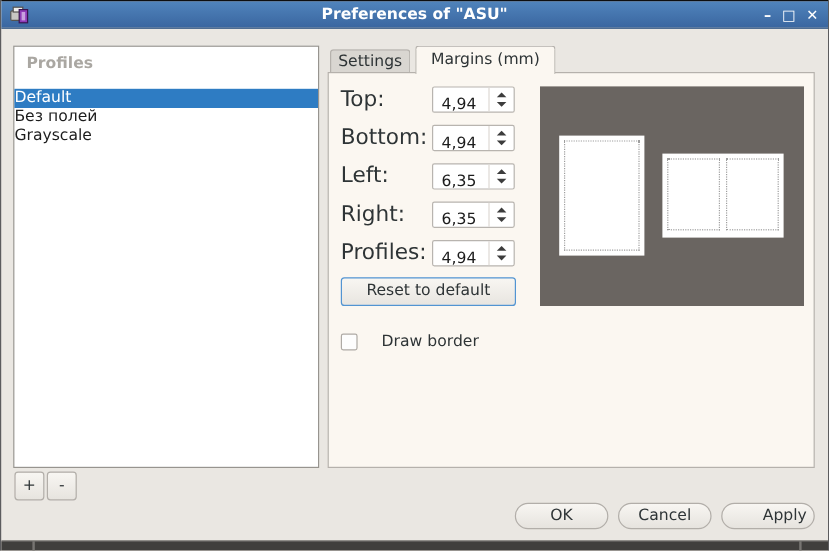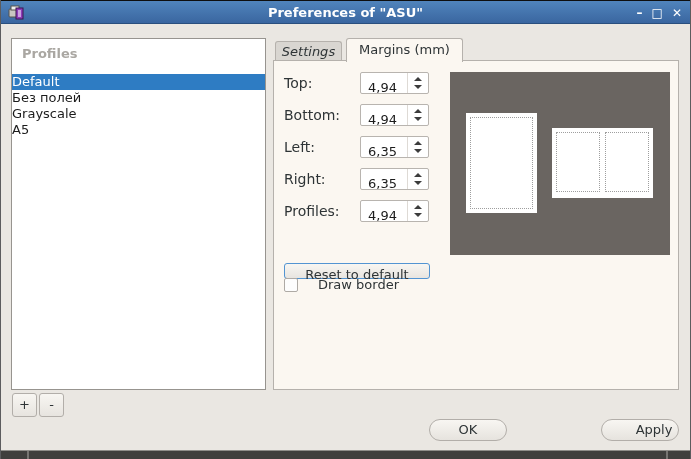--- a/index.html
+++ b/index.html
@@ -36,47 +36,47 @@
   .small-btn{
     position:absolute;width:25px;height:24px;font-size:13px;color:#2e3436;
     background:linear-gradient(#f8f6f2,#e7e4df);border:1px solid #b2aea9;border-radius:3px;
     text-align:center;line-height:22px;cursor:default;
   }
   
   .tab{
     position:absolute;font-size:13px;color:#2e3436;text-align:center;cursor:default;
     border:1px solid #b5b1ac;border-bottom:none;border-radius:3px 3px 0 0;
   }
-  .tab.inactive{left:274px;top:41px;width:67px;height:19px;line-height:19px;background:#d9d6d1;font-style:italic;}
+  .tab.inactive{left:274px;top:41px;width:67px;height:19px;line-height:19px;background:#d9d6d1;}
   .tab.active{left:345px;top:38px;width:117px;height:24px;line-height:22px;background:#fbf7f1;z-index:3;}
   .tab-panel{
     position:absolute;left:272px;top:60px;width:406px;height:330px;
     background:#fbf7f1;border:1px solid #b5b1ac;z-index:2;
   }
   
   .form-row{position:absolute;left:10px;height:22px;}
-  .form-label{position:absolute;left:0;top:0;height:22px;line-height:22px;font-size:14px;color:#2e3436;}
+  .form-label{position:absolute;left:0;top:0;height:22px;line-height:22px;font-size:18px;color:#2e3436;}
   .spinbox{
     position:absolute;left:76px;top:0;width:69px;height:22px;background:#ffffff;
     border:1px solid #b8b4af;border-radius:2px;display:flex;
   }
   .spin-value{
     width:46px;height:28px;border:none;outline:none;background:transparent;
     font-size:13px;color:#1c1c1c;padding:0 0 0 7px;
   }
   .spin-buttons{
     width:21px;height:20px;border-left:1px solid #dedad5;display:flex;flex-direction:column;
     align-items:center;justify-content:center;gap:4px;cursor:default;
   }
   .arrow-up{width:0;height:0;border-left:4px solid transparent;border-right:4px solid transparent;border-bottom:4px solid #3c3c3c;}
   .arrow-down{width:0;height:0;border-left:4px solid transparent;border-right:4px solid transparent;border-top:4px solid #3c3c3c;}
   .reset-btn{
-    position:absolute;left:10px;top:170px;width:146px;height:16px;
+    position:absolute;left:10px;top:170px;width:146px;height:24px;
     background:linear-gradient(#f8f6f2,#e8e5e0);border:1px solid #5294d2;border-radius:3px;
-    font-size:13px;color:#2e3436;text-align:center;line-height:22px;cursor:default;margin-top:32px;
+    font-size:13px;color:#2e3436;text-align:center;line-height:22px;cursor:default;
   }
   .checkbox-row{position:absolute;left:10px;top:216px;height:15px;display:flex;align-items:center;}
   .checkbox{
     width:14px;height:14px;background:#fdfdfd;border:1px solid #aeaaa5;border-radius:2px;cursor:default;
   }
   .checkbox-label{margin-left:20px;font-size:13px;color:#2e3436;line-height:15px;}
   
   .preview{position:absolute;left:176px;top:11px;width:220px;height:183px;background:#6a6561;}
   .page{position:absolute;background:#ffffff;}
   .page-portrait{left:16px;top:41px;width:71px;height:100px;}
@@ -113,21 +113,20 @@
       <span class="win-btn">□</span>
       <span class="win-btn">✕</span>
     </div>
   </div>
 
   <div class="profiles-panel">
     <div class="profiles-header">Profiles</div>
     <div class="profile-item selected">Default</div>
     <div class="profile-item">Без полей</div>
     <div class="profile-item">Grayscale</div>
-    <div class="profile-item">A5</div>
   </div>
   <div class="small-btn" style="left:11px;top:393px;">+</div>
   <div class="small-btn" style="left:38px;top:393px;">-</div>
 
   <div class="tab inactive">Settings</div>
   <div class="tab active">Margins (mm)</div>
 
   <div class="tab-panel">
 
     <div class="form-row" style="top:11px;">
@@ -198,20 +197,21 @@
       </div>
       <div class="page page-spread">
         <div class="margin-dots dots-left"></div>
         <div class="margin-dots dots-right"></div>
       </div>
     </div>
 
   </div>
 
   <div class="footer-btn" style="left:428px;">OK</div>
+  <div class="footer-btn" style="left:514px;">Cancel</div>
   <div class="footer-btn" style="left:600px;padding-left:28px;">Apply</div>
 
   <div class="bottom-line"></div>
   <div class="bottom-strip">
     <span class="strip-tick" style="left:26px;"></span>
     <span class="strip-tick" style="left:665px;"></span>
   </div>
 
 </div>
 

